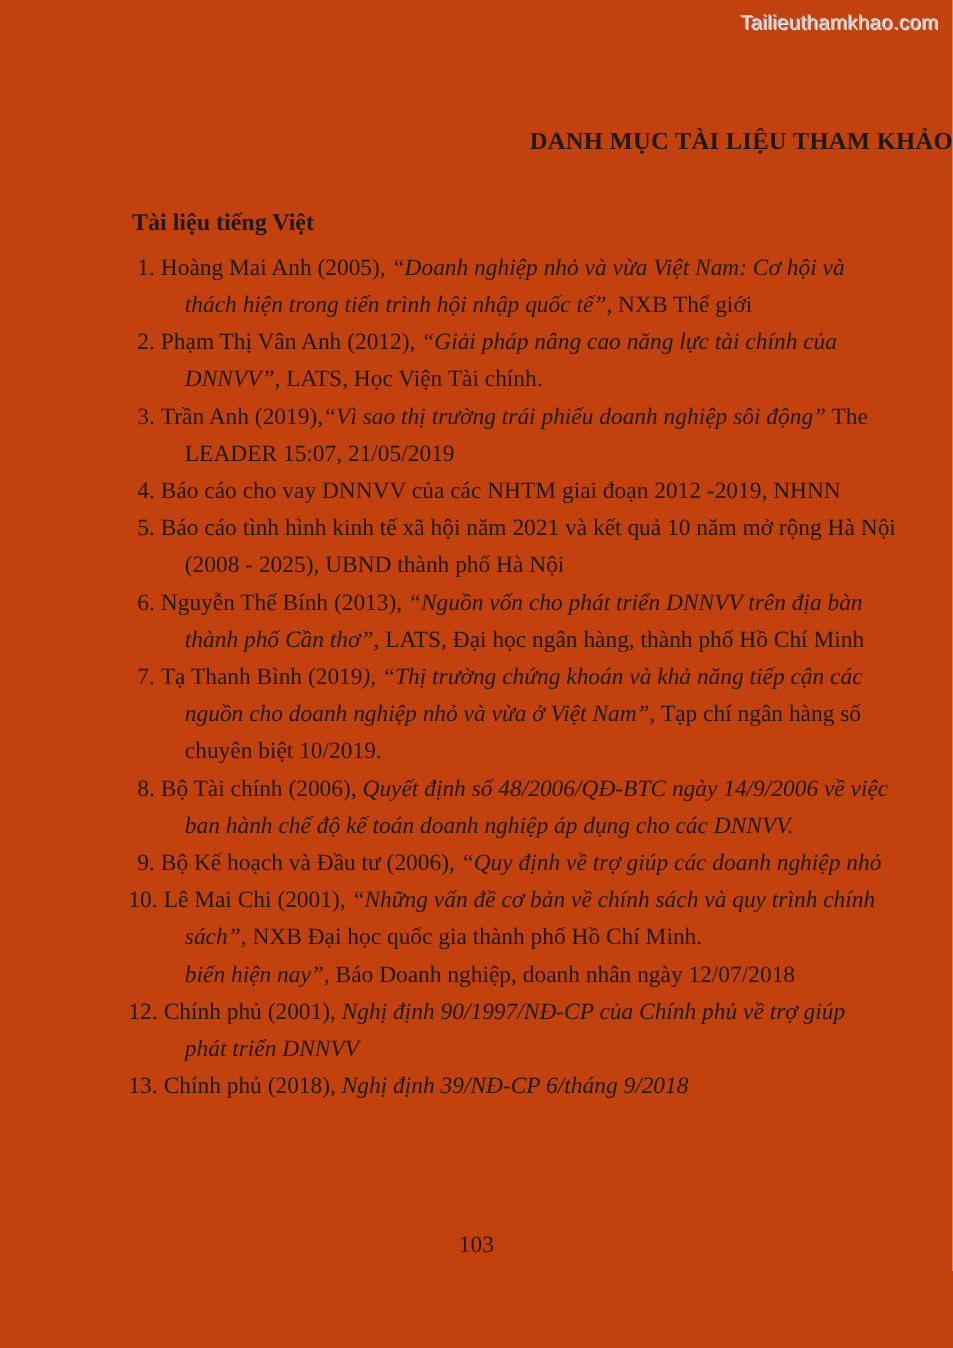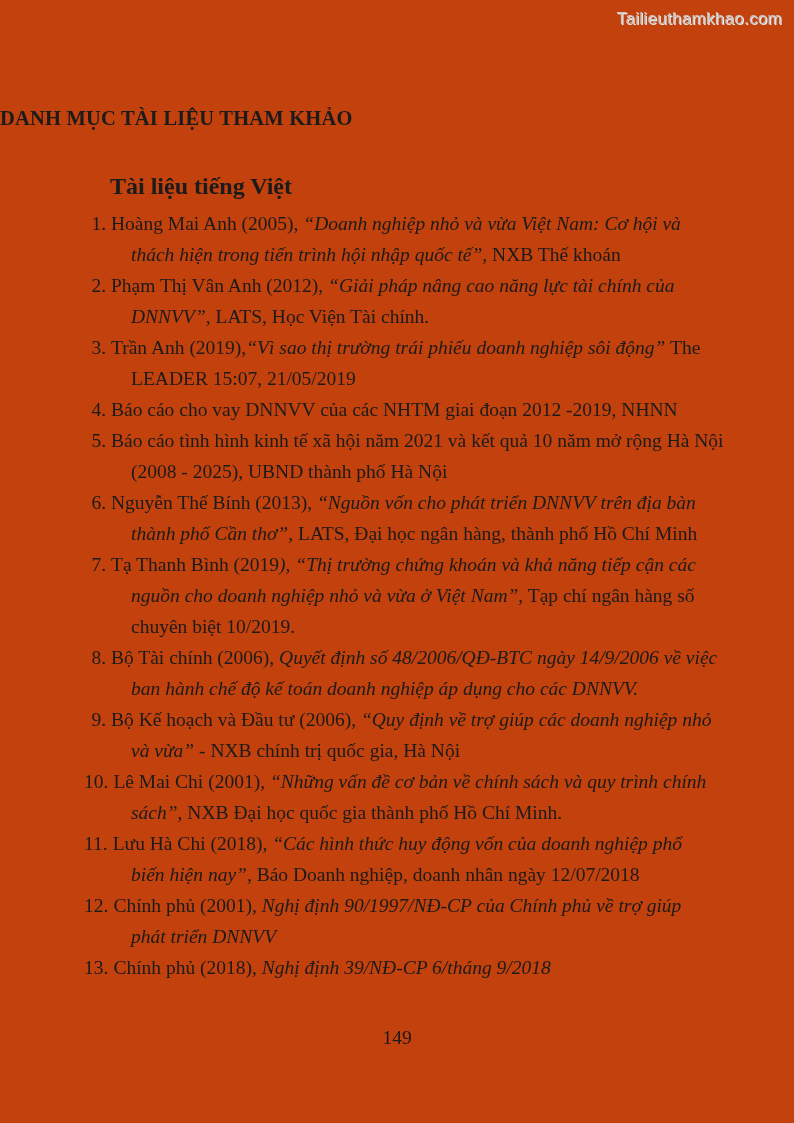--- a/index.html
+++ b/index.html
@@ -19,35 +19,35 @@
     right: 12px;
     font-family: "Liberation Sans", "DejaVu Sans", sans-serif;
     font-size: 17px;
     letter-spacing: 0.3px;
     color: #c6c6c6;
     text-shadow: 1px 1px 0 #f1f1f1;
   }
   .title {
     margin: 0;
     padding-top: 105px;
-    text-align: left;
+    text-align: right;
     font-size: 20.5px;
     font-weight: 700;
     letter-spacing: 0.2px;
     line-height: 26px;
   }
   .section-heading {
     margin: 42px 0 0 110px;
-    font-size: 24px;
+    font-size: 20px;
     font-weight: 700;
     line-height: 26px;
   }
   .refs {
     margin-top: 9px;
-    padding-left: 84px;
+    padding-left: 107px;
     font-size: 19.5px;
     line-height: 31px;
   }
   .ref-line { white-space: nowrap; height: 31px; }
   .ref-line.cont { padding-left: 47px; }
   .ref-num {
     display: inline-block;
     min-width: 22px;
     text-align: right;
     margin-right: 5px;
@@ -67,21 +67,21 @@
 </head>
 <body>
 
 <div class="page">
   <div class="watermark">Tailieuthamkhao.com</div>
   <h1 class="title">DANH MỤC TÀI LIỆU THAM KHẢO</h1>
   <h2 class="section-heading">Tài liệu tiếng Việt</h2>
   <div class="refs">
       <div class="ref-item">
         <div class="ref-line first"><span class="ref-num">1.</span><span class="run-rm">Hoàng Mai Anh (2005), </span><span class="run-it">“Doanh nghiệp nhỏ và vừa Việt Nam: Cơ hội và</span></div>
-        <div class="ref-line cont"><span class="run-it">thách hiện trong tiến trình hội nhập quốc tế”,</span><span class="run-rm"> NXB Thế khoán</span></div>
+        <div class="ref-line cont"><span class="run-it">thách hiện trong tiến trình hội nhập quốc tế”,</span><span class="run-rm"> NXB Thế giới</span></div>
       </div>
       <div class="ref-item">
         <div class="ref-line first"><span class="ref-num">2.</span><span class="run-rm">Phạm Thị Vân Anh (2012), </span><span class="run-it">“Giải pháp nâng cao năng lực tài chính của</span></div>
         <div class="ref-line cont"><span class="run-it">DNNVV”,</span><span class="run-rm"> LATS, Học Viện Tài chính.</span></div>
       </div>
       <div class="ref-item">
         <div class="ref-line first"><span class="ref-num">3.</span><span class="run-rm">Trần Anh (2019),</span><span class="run-it">“Vì sao thị trường trái phiếu doanh nghiệp sôi động”</span><span class="run-rm"> The</span></div>
         <div class="ref-line cont"><span class="run-rm">LEADER 15:07, 21/05/2019</span></div>
       </div>
       <div class="ref-item">
@@ -99,32 +99,30 @@
         <div class="ref-line first"><span class="ref-num">7.</span><span class="run-rm">Tạ Thanh Bình (2019</span><span class="run-it">), “Thị trường chứng khoán và khả năng tiếp cận các</span></div>
         <div class="ref-line cont"><span class="run-it">nguồn cho doanh nghiệp nhỏ và vừa ở Việt Nam”,</span><span class="run-rm"> Tạp chí ngân hàng số</span></div>
         <div class="ref-line cont"><span class="run-rm">chuyên biệt 10/2019.</span></div>
       </div>
       <div class="ref-item">
         <div class="ref-line first"><span class="ref-num">8.</span><span class="run-rm">Bộ Tài chính (2006), </span><span class="run-it">Quyết định số 48/2006/QĐ-BTC ngày 14/9/2006 về việc</span></div>
         <div class="ref-line cont"><span class="run-it">ban hành chế độ kế toán doanh nghiệp áp dụng cho các DNNVV.</span></div>
       </div>
       <div class="ref-item">
         <div class="ref-line first"><span class="ref-num">9.</span><span class="run-rm">Bộ Kế hoạch và Đầu tư (2006), </span><span class="run-it">“Quy định về trợ giúp các doanh nghiệp nhỏ</span></div>
-        <div class="ref-line cont"><span class="run-it">và vừa”</span><span class="run-rm"> - NXB chính trị quốc gia, Hà Nội</span></div>
       </div>
       <div class="ref-item">
         <div class="ref-line first"><span class="ref-num">10.</span><span class="run-rm">Lê Mai Chi (2001), </span><span class="run-it">“Những vấn đề cơ bản về chính sách và quy trình chính</span></div>
         <div class="ref-line cont"><span class="run-it">sách”,</span><span class="run-rm"> NXB Đại học quốc gia thành phố Hồ Chí Minh.</span></div>
       </div>
       <div class="ref-item">
-        <div class="ref-line first"><span class="ref-num">11.</span><span class="run-rm">Lưu Hà Chi (2018), </span><span class="run-it">“Các hình thức huy động vốn của doanh nghiệp phổ</span></div>
         <div class="ref-line cont"><span class="run-it">biến hiện nay”,</span><span class="run-rm"> Báo Doanh nghiệp, doanh nhân ngày 12/07/2018</span></div>
       </div>
       <div class="ref-item">
         <div class="ref-line first"><span class="ref-num">12.</span><span class="run-rm">Chính phủ (2001), </span><span class="run-it">Nghị định 90/1997/NĐ-CP của Chính phủ về trợ giúp</span></div>
         <div class="ref-line cont"><span class="run-it">phát triển DNNVV</span></div>
       </div>
       <div class="ref-item">
         <div class="ref-line first"><span class="ref-num">13.</span><span class="run-rm">Chính phủ (2018), </span><span class="run-it">Nghị định 39/NĐ-CP 6/tháng 9/2018</span></div>
       </div>
     </div>
-  <div class="footer">149</div>
+  <div class="footer">103</div>
 </div>
 
 </body></html>

